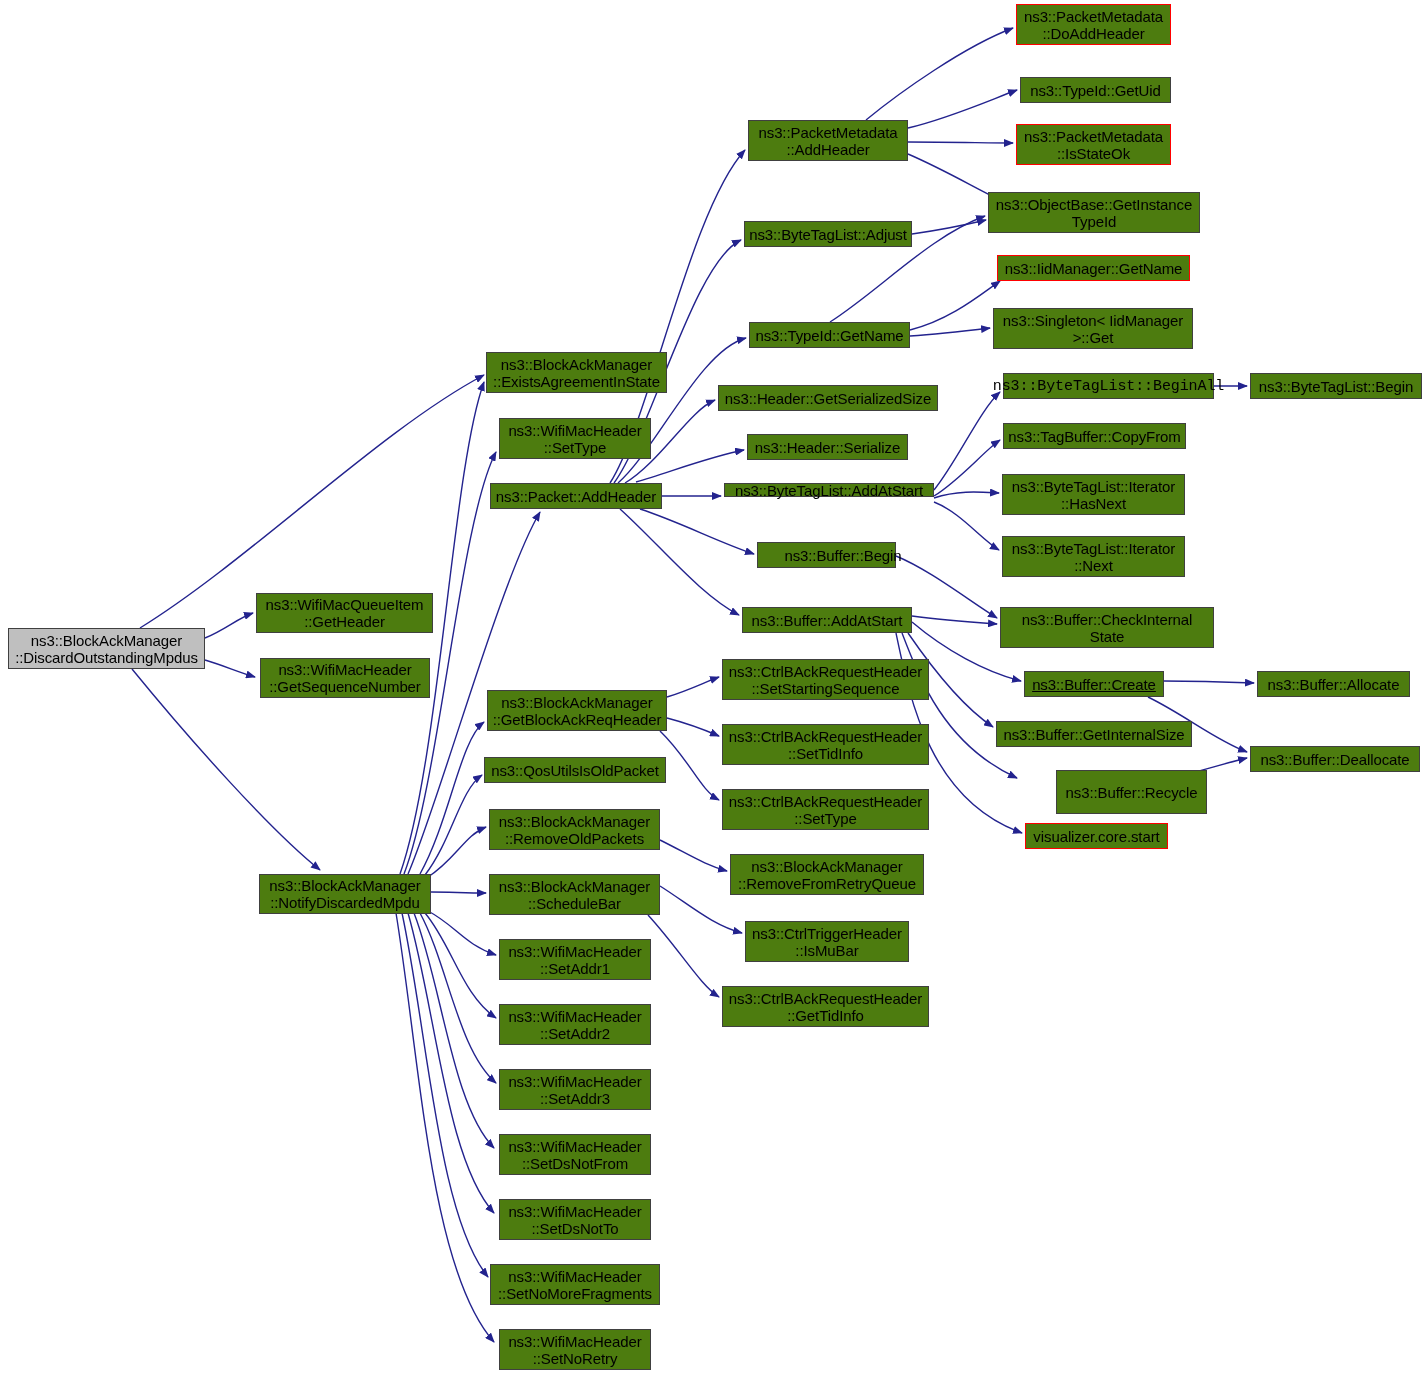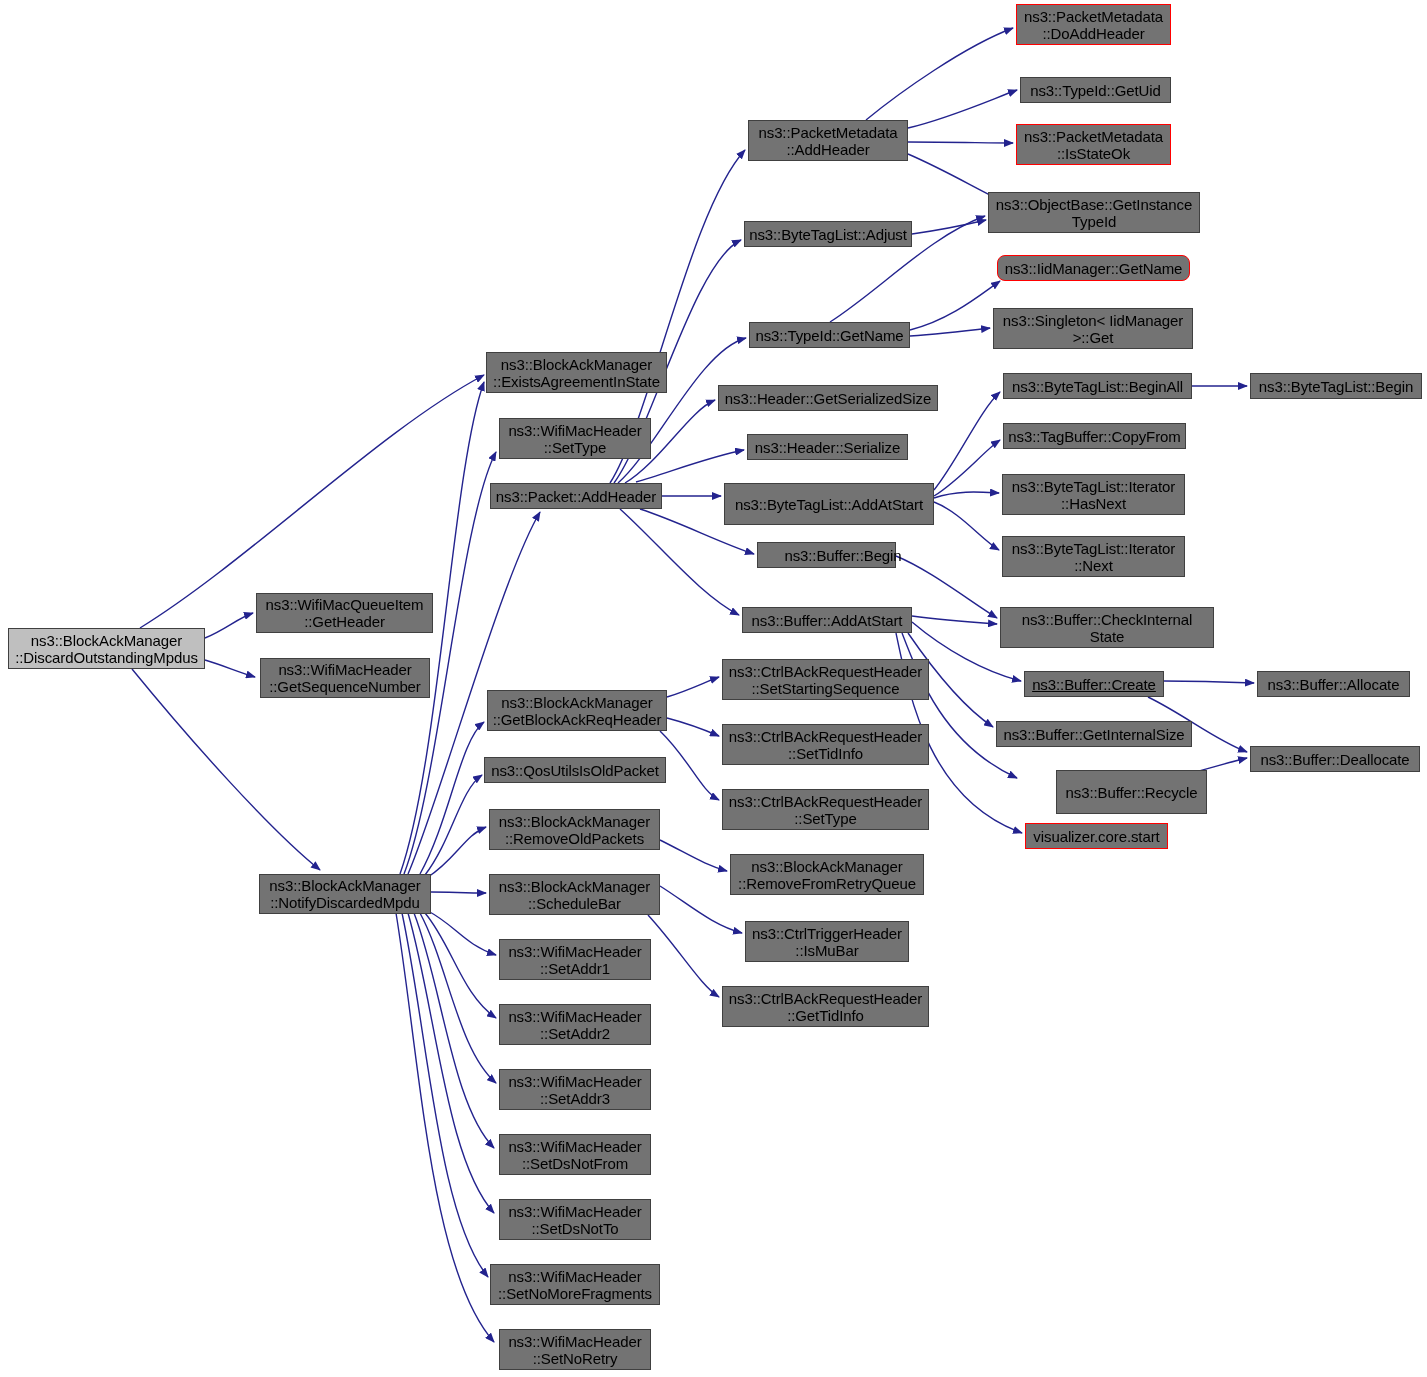--- a/index.html
+++ b/index.html
@@ -20,21 +20,21 @@
     position: absolute;
     left: 0;
     top: 0;
     width: 1427px;
     height: 1377px;
     pointer-events: none;
   }
   .node {
     position: absolute;
     box-sizing: border-box;
-    background: #737373;
+    background: #4d7c0f;
     border: 1px solid #404040;
     display: flex;
     align-items: center;
     justify-content: center;
     text-align: center;
     font-size: 15px;
     line-height: 17px;
     color: #000000;
     letter-spacing: -0.1px;
     white-space: pre-line;
@@ -148,21 +148,21 @@
       <div class="node" style="left: 490px; top: 1264px; width: 170px; height: 41px;">ns3::WifiMacHeader
 ::SetNoMoreFragments</div>
       <div class="node" style="left: 499px; top: 1329px; width: 152px; height: 41px;">ns3::WifiMacHeader
 ::SetNoRetry</div>
       <div class="node" style="left: 748px; top: 120px; width: 160px; height: 41px;">ns3::PacketMetadata
 ::AddHeader</div>
       <div class="node" style="left: 744px; top: 221px; width: 168px; height: 26px;">ns3::ByteTagList::Adjust</div>
       <div class="node" style="left: 749px; top: 322px; width: 161px; height: 26px;">ns3::TypeId::GetName</div>
       <div class="node" style="left: 718px; top: 385px; width: 220px; height: 26px;">ns3::Header::GetSerializedSize</div>
       <div class="node" style="left: 747px; top: 434px; width: 161px; height: 26px;">ns3::Header::Serialize</div>
-      <div class="node" style="left: 724px; top: 483px; width: 210px; height: 42px;">ns3::ByteTagList::AddAtStart</div>
+      <div class="node" style="left: 724px; top: 483px; width: 210px; height: 14px;">ns3::ByteTagList::AddAtStart</div>
       <div class="node" style="left: 757px; top: 542px; width: 139px; height: 26px; padding-left: 36px;">ns3::Buffer::Begin</div>
       <div class="node" style="left: 742px; top: 607px; width: 170px; height: 26px;">ns3::Buffer::AddAtStart</div>
       <div class="node" style="left: 722px; top: 659px; width: 207px; height: 41px;">ns3::CtrlBAckRequestHeader
 ::SetStartingSequence</div>
       <div class="node" style="left: 722px; top: 724px; width: 207px; height: 41px;">ns3::CtrlBAckRequestHeader
 ::SetTidInfo</div>
       <div class="node" style="left: 722px; top: 789px; width: 207px; height: 41px;">ns3::CtrlBAckRequestHeader
 ::SetType</div>
       <div class="node" style="left: 730px; top: 854px; width: 194px; height: 41px;">ns3::BlockAckManager
 ::RemoveFromRetryQueue</div>
@@ -170,24 +170,24 @@
 ::IsMuBar</div>
       <div class="node" style="left: 722px; top: 986px; width: 207px; height: 41px;">ns3::CtrlBAckRequestHeader
 ::GetTidInfo</div>
       <div class="node red" style="left: 1016px; top: 4px; width: 155px; height: 41px;">ns3::PacketMetadata
 ::DoAddHeader</div>
       <div class="node" style="left: 1020px; top: 71px; width: 151px; height: 26px; margin-top: 6px;">ns3::TypeId::GetUid</div>
       <div class="node red" style="left: 1016px; top: 124px; width: 155px; height: 41px;">ns3::PacketMetadata
 ::IsStateOk</div>
       <div class="node" style="left: 988px; top: 192px; width: 212px; height: 41px;">ns3::ObjectBase::GetInstance
 TypeId</div>
-      <div class="node red" style="left: 997px; top: 255px; width: 193px; height: 26px; border-radius: 8px;">ns3::IidManager::GetName</div>
+      <div class="node red" style="left: 997px; top: 255px; width: 193px; height: 26px;">ns3::IidManager::GetName</div>
       <div class="node" style="left: 993px; top: 308px; width: 200px; height: 41px;">ns3::Singleton&lt; IidManager
 &gt;::Get</div>
-      <div class="node" style="left: 1003px; top: 373px; width: 189px; height: 26px;">ns3::ByteTagList::BeginAll</div>
+      <div class="node" style="left: 1003px; top: 373px; width: 211px; height: 26px; font-family: Liberation Mono, monospace;">ns3::ByteTagList::BeginAll</div>
       <div class="node" style="left: 1003px; top: 423px; width: 183px; height: 26px;">ns3::TagBuffer::CopyFrom</div>
       <div class="node" style="left: 1002px; top: 474px; width: 183px; height: 41px;">ns3::ByteTagList::Iterator
 ::HasNext</div>
       <div class="node" style="left: 1002px; top: 536px; width: 183px; height: 41px;">ns3::ByteTagList::Iterator
 ::Next</div>
       <div class="node" style="left: 1000px; top: 607px; width: 214px; height: 41px;">ns3::Buffer::CheckInternal
 State</div>
       <div class="node" style="left: 1024px; top: 671px; width: 140px; height: 26px; text-decoration: underline;">ns3::Buffer::Create</div>
       <div class="node" style="left: 996px; top: 721px; width: 196px; height: 26px;">ns3::Buffer::GetInternalSize</div>
       <div class="node" style="left: 1056px; top: 770px; width: 151px; height: 44px;">ns3::Buffer::Recycle</div>

